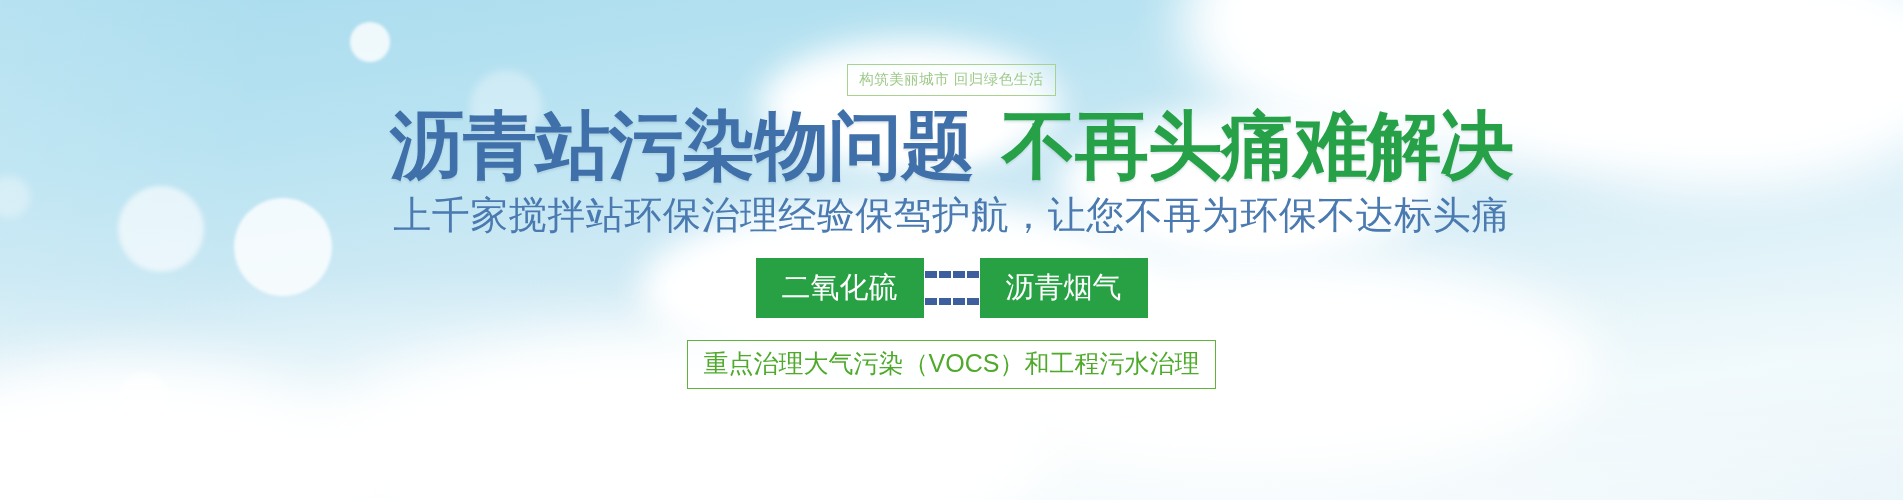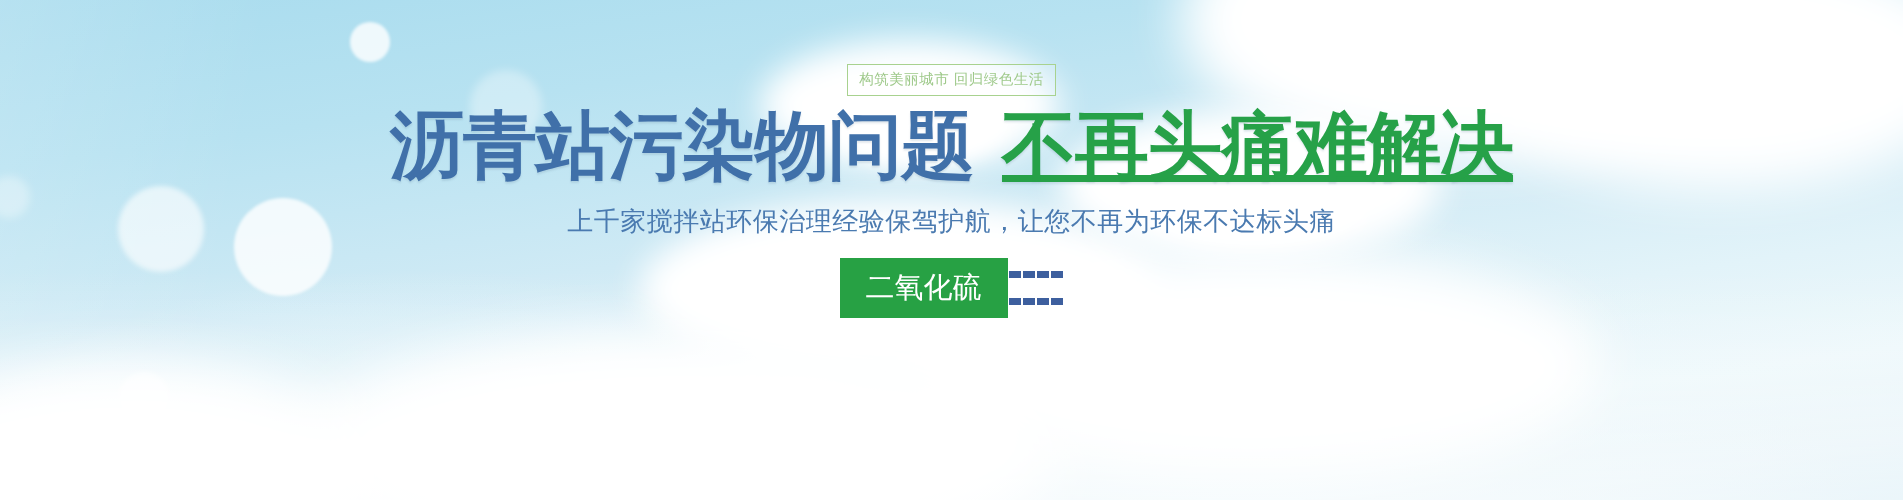--- a/index.html
+++ b/index.html
@@ -75,27 +75,27 @@
     margin-top:12px;
     font-family:"DejaVu Sans","Liberation Sans",sans-serif;
     font-weight:bold;
     font-size:74px;
     line-height:1;
     letter-spacing:-1px;
     white-space:nowrap;
     text-shadow:0 2px 2px rgba(90,120,150,.18);
   }
   .headline .hl-blue{ color:#4070a9;text-align:center; }
-  .headline .hl-green{ color:#26a148; margin-left:28px;text-decoration:underline; }
+  .headline .hl-green{ color:#26a148; margin-left:28px; }
 
   
   .subtitle{
-    margin-top:26px;
+    margin-top:14px;
     color:#4a7ab0;
-    font-size:26px;
+    font-size:38px;
     line-height:1;
     letter-spacing:.5px;
     white-space:nowrap;
   }
 
   
   .tags{
     margin-top:24px;
     display:flex; align-items:stretch;
     height:60px;
@@ -190,17 +190,19 @@
           <i class="bot"></i>
         </div>
       <div class="tag-sep">
           <i class="top"></i>
           <i class="bot"></i>
         </div>
       <div class="tag-sep">
           <i class="top"></i>
           <i class="bot"></i>
         </div>
+      <div class="tag">沥青烟气</div>
     </div>
 
+    <div class="footnote">重点治理大气污染（VOCS）和工程污水治理</div>
 
   </div>
 </div>
 
 </body></html>

